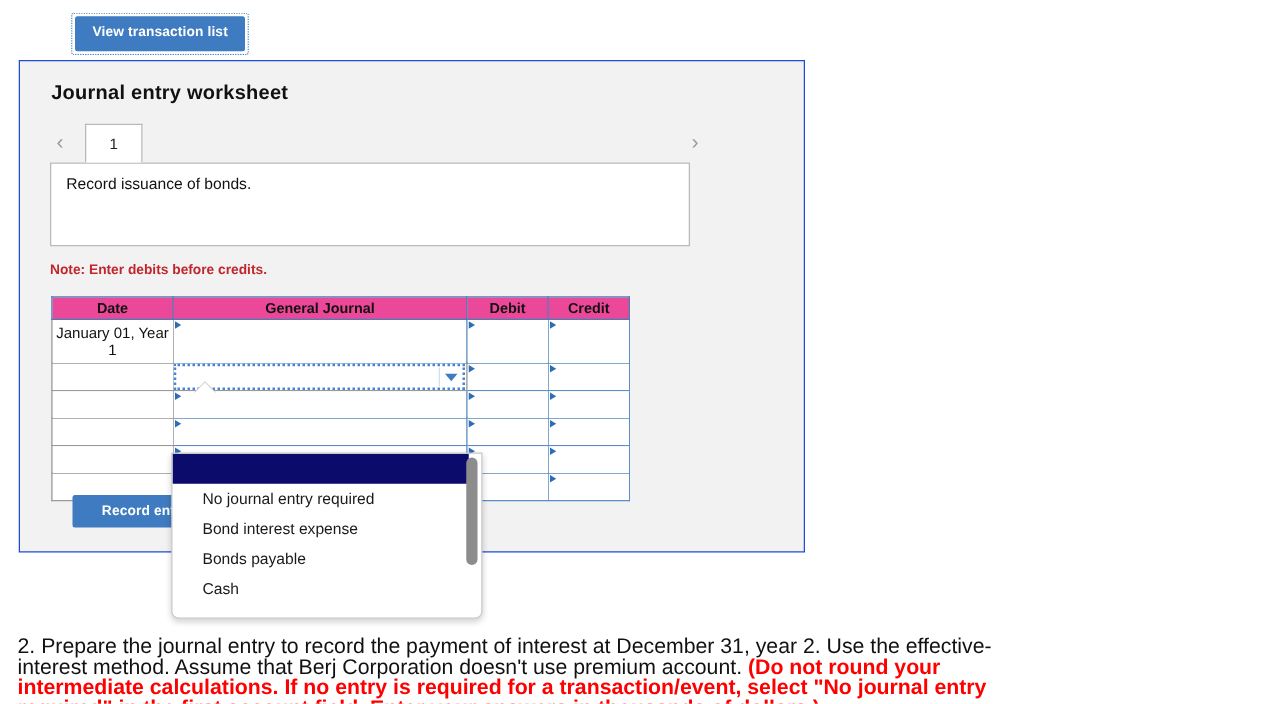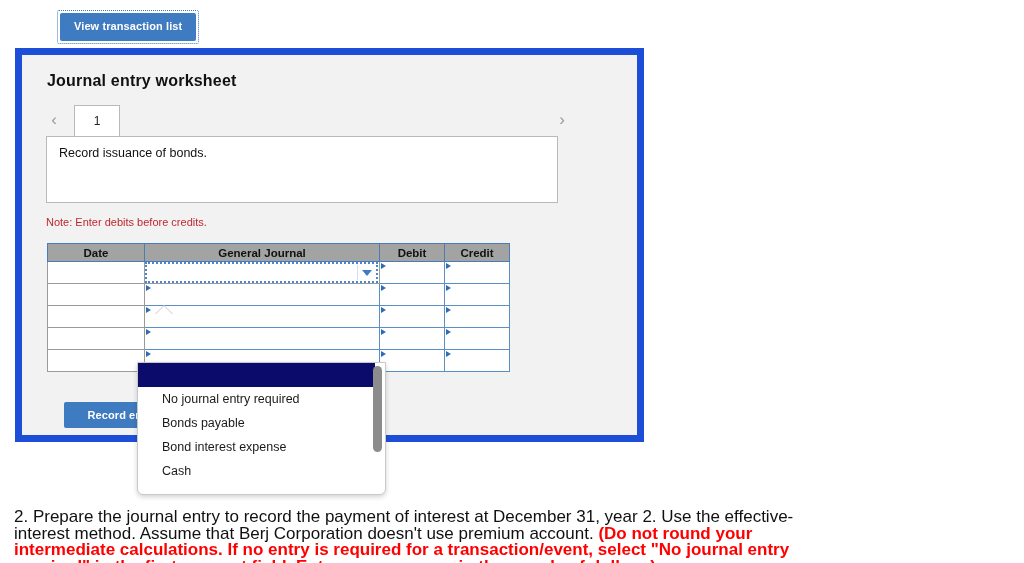--- a/index.html
+++ b/index.html
@@ -46,21 +46,21 @@
   }
 
   
   .panel {
     position: absolute;
     left: 15px;
     top: 48px;
     width: 629px;
     height: 394px;
     background: #f2f2f2;
-    border: 7px solid #1d4ed8;
+    border: 1px solid #1d4ed8;
     box-sizing: border-box;
   }
   .panel-title {
     position: absolute;
     left: 25px;
     top: 17px;
     font-size: 16px;
     font-weight: bold;
     color: #111111;
     letter-spacing: 0.2px;
@@ -125,33 +125,33 @@
     color: #111;
   }
 
   
   .note {
     position: absolute;
     left: 24px;
     top: 161px;
     font-size: 11px;
     color: #c0272d;
-    font-weight: normal;
+    font-weight: bold;
   }
 
   
   .jtable {
     position: absolute;
     left: 25px;
     top: 188px;
     border-collapse: collapse;
     table-layout: fixed;
   }
   .jtable th {
-    background: #a3a3a3;
+    background: #ec4899;
     border: 1px solid #4a7cb5;
     font-size: 11.5px;
     font-weight: bold;
     color: #111;
     height: 17px;
     padding: 0;
     text-align: center;
   }
   .jtable td {
     border: 1px solid #9a9a9a;
@@ -357,20 +357,26 @@
     <thead>
       <tr>
         <th>Date</th>
         <th>General Journal</th>
         <th>Debit</th>
         <th>Credit</th>
       </tr>
     </thead>
     <tbody>
 
+      <tr>
+        <td class="datecell tall" rowspan="1">January 01, Year 1</td>
+        <td class="inputcell tall"></td>
+        <td class="inputcell tall"></td>
+        <td class="inputcell tall"></td>
+      </tr>
 
       <tr>
         <td class="blankrow"></td>
         <td style="border:1px solid #9a9a9a;">
           <div class="combo">
             <span class="combo-sep"></span>
             <span class="combo-arrow"></span>
           </div>
         </td>
         <td class="inputcell"></td>
@@ -409,22 +415,22 @@
 
   <div class="record-btn">
     <button class="btn-blue fill">Record entry</button>
   </div>
 </div>
 
 <div class="dropdown-notch"></div>
 <div class="dropdown">
   <div class="dd-option selected"></div>
   <div class="dd-option">No journal entry required</div>
+  <div class="dd-option">Bond interest expense</div>
   <div class="dd-option">Bonds payable</div>
-  <div class="dd-option">Bond interest expense</div>
   <div class="dd-option">Cash</div>
   <div class="dd-scroll-track"></div>
   <div class="dd-scroll-thumb"></div>
 </div>
 
 <div class="question">
   <span>2. Prepare the journal entry to record the payment of interest at December 31, year 2. Use the effective-interest method. Assume that Berj Corporation doesn't use premium account. </span><span class="red">(Do not round your intermediate calculations. If no entry is required for a transaction/event, select "No journal entry required" in the first account field. Enter your answers in thousands of dollars.)</span>
 </div>
 
 </body></html>

